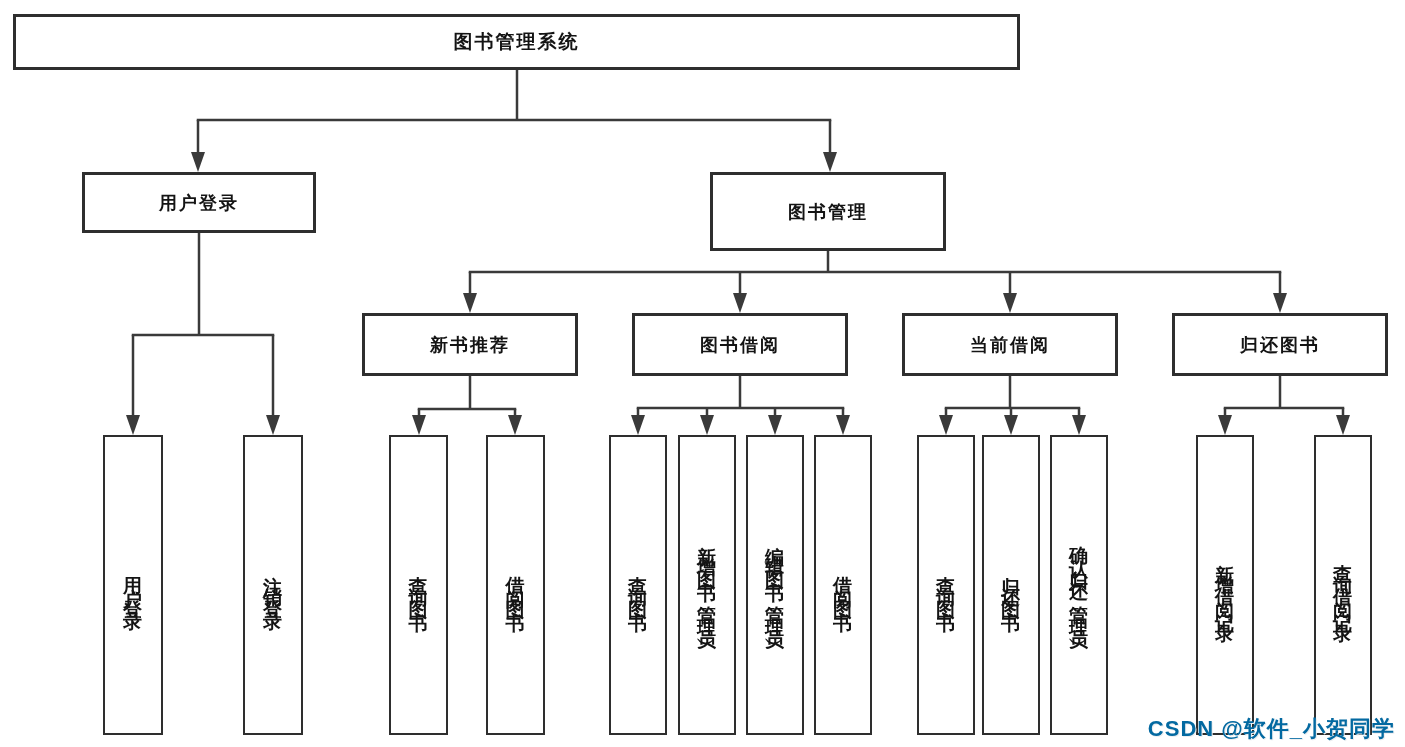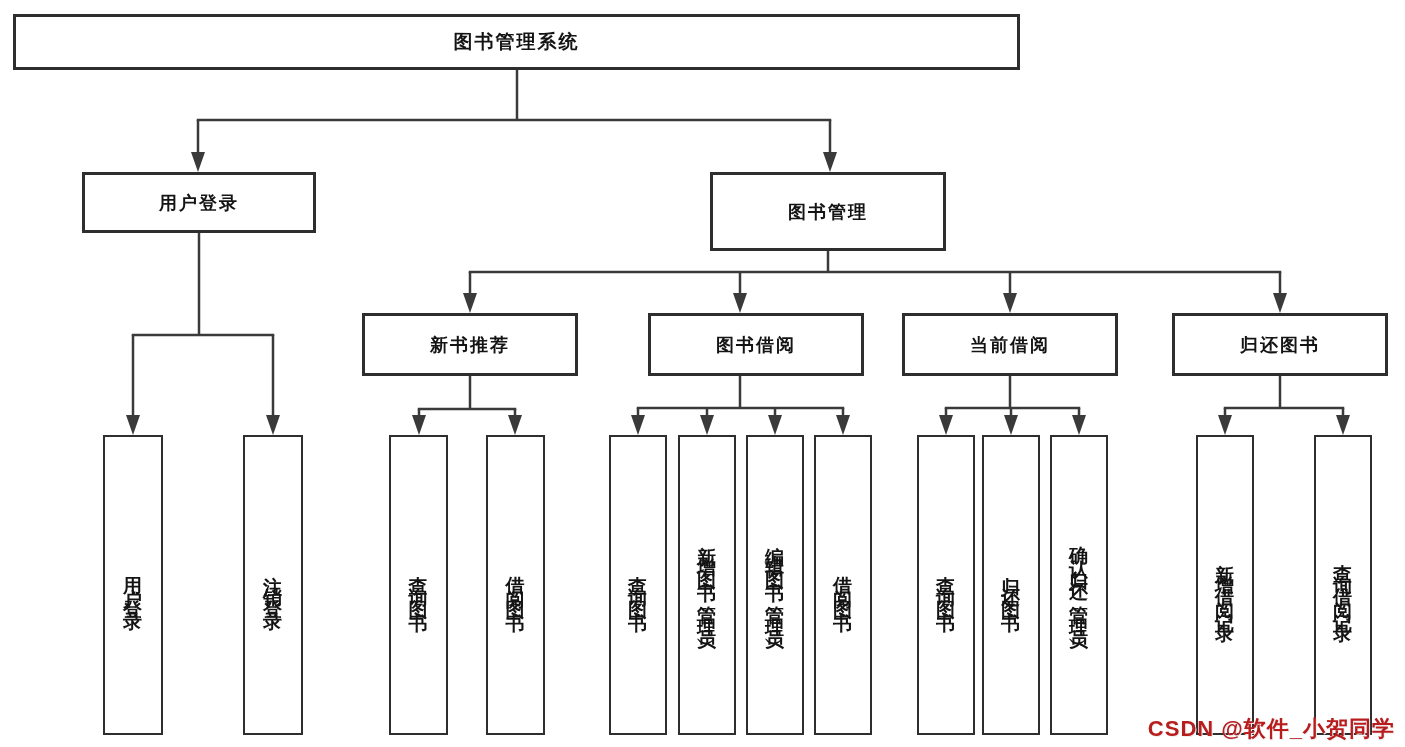--- a/index.html
+++ b/index.html
@@ -21,21 +21,21 @@
   .root-box span{font-size:19px;}
   .lvl-v{
     border-width:2.5px;
   }
   .lvl-v span{
     writing-mode:vertical-rl;text-orientation:mixed;
     font-size:19px;letter-spacing:12px;line-height:1;color:#141414;
   }
   .watermark{
     position:absolute;right:10px;bottom:3px;
-    font-size:22px;letter-spacing:1px;color:#b91c1c;
+    font-size:22px;letter-spacing:1px;color:#0369a1;
     text-shadow:1px 1px 0 #eceef0;white-space:nowrap;z-index:5;
   }
 </style>
 </head>
 <body>
 
 <div class="stage">
 
   <svg class="wires" width="1405" height="747" viewBox="0 0 1405 747">
     <g stroke="#3a3a3a" stroke-width="2.5" fill="#3a3a3a">
@@ -122,21 +122,21 @@
   <div class="node lvl-h" style="left:82px;top:172px;width:234px;height:61px">
     <span>用户登录</span>
   </div>
   <div class="node lvl-h" style="left:710px;top:172px;width:236px;height:79px">
     <span>图书管理</span>
   </div>
 
   <div class="node lvl-h" style="left:362px;top:313px;width:216px;height:63px">
     <span>新书推荐</span>
   </div>
-  <div class="node lvl-h" style="left:648px;top:313px;width:216px;height:63px">
+  <div class="node lvl-h" style="left:632px;top:313px;width:216px;height:63px">
     <span>图书借阅</span>
   </div>
   <div class="node lvl-h" style="left:902px;top:313px;width:216px;height:63px">
     <span>当前借阅</span>
   </div>
   <div class="node lvl-h" style="left:1172px;top:313px;width:216px;height:63px">
     <span>归还图书</span>
   </div>
 
   <div class="node lvl-v" style="left:103px;top:435px;width:60px;height:300px">

